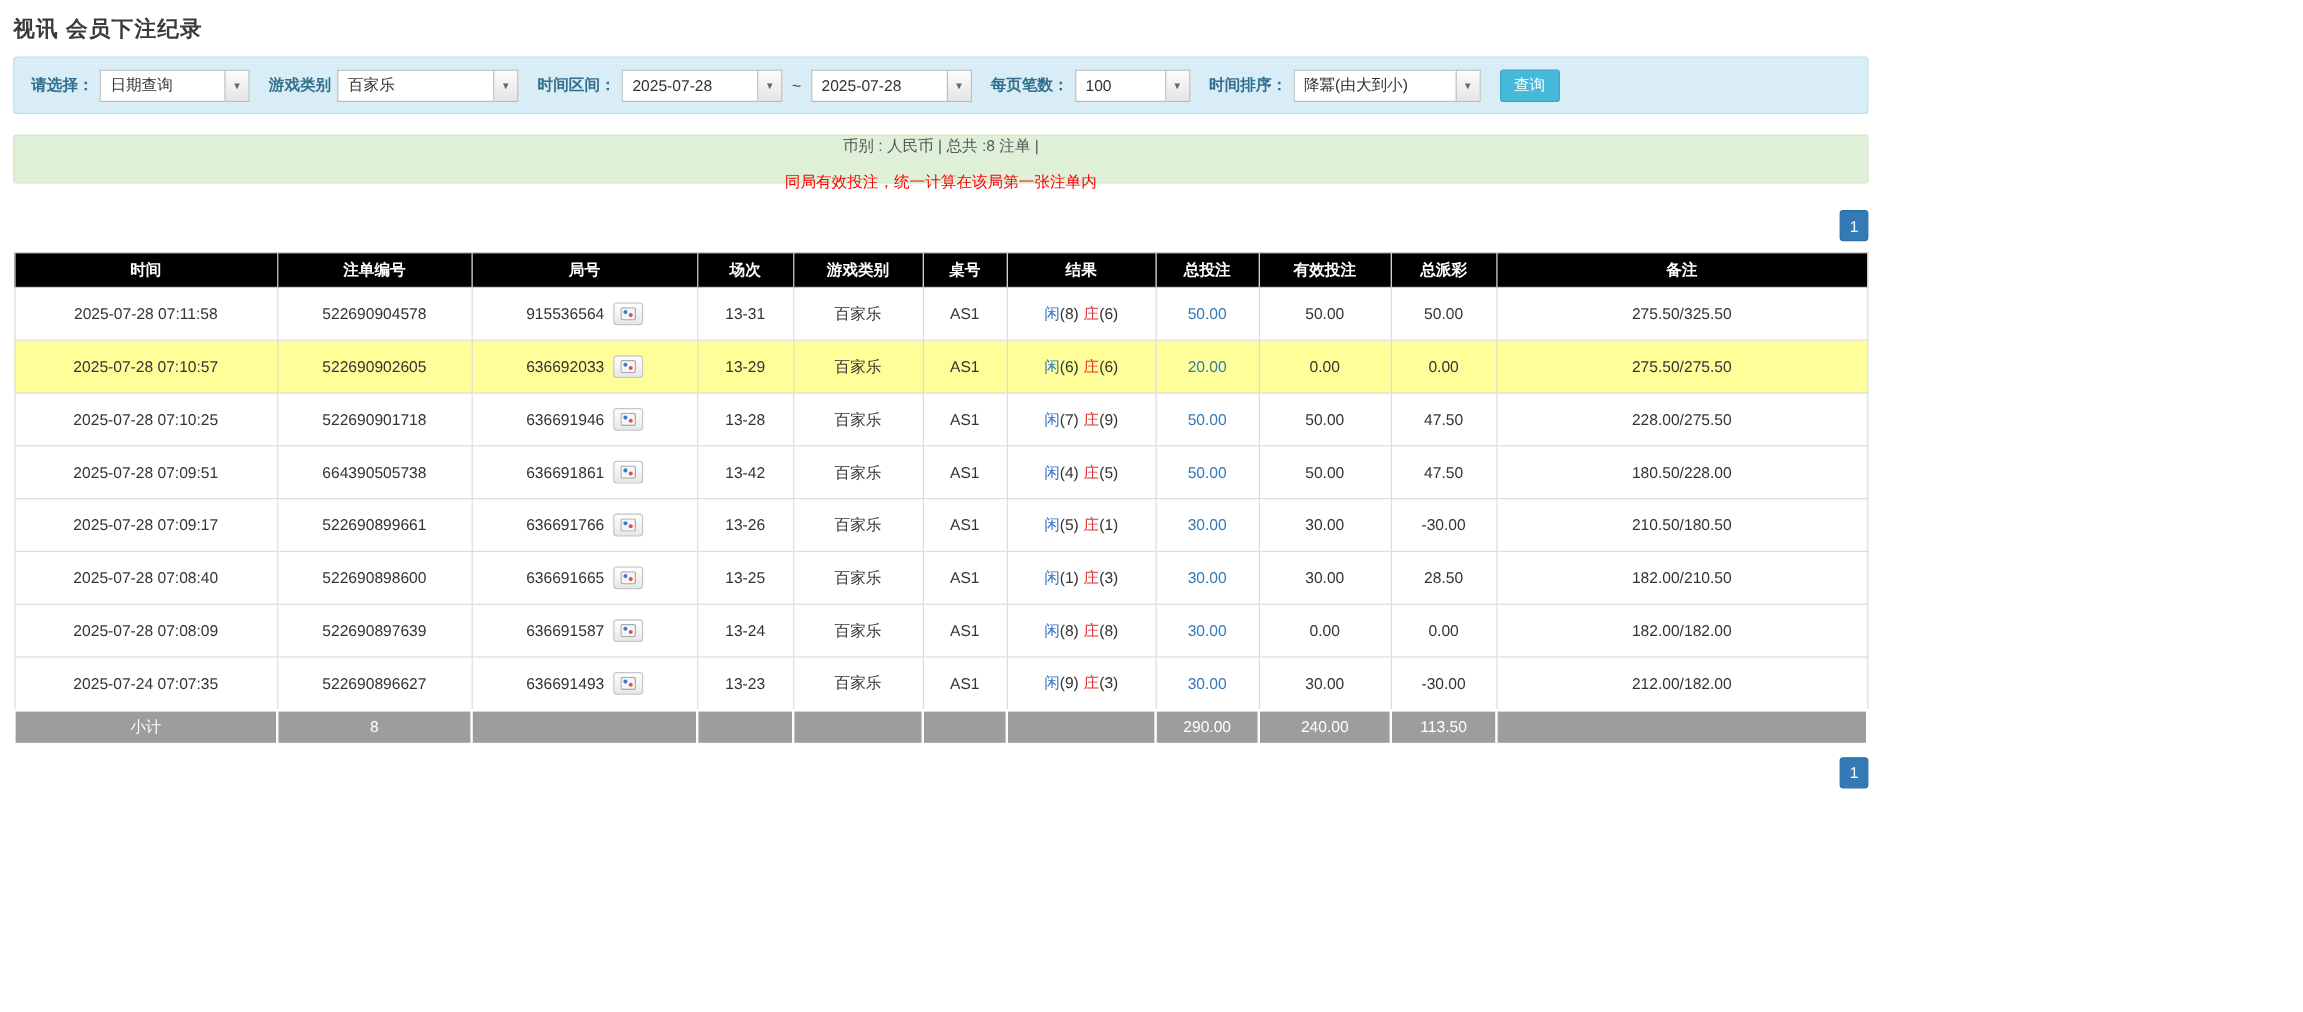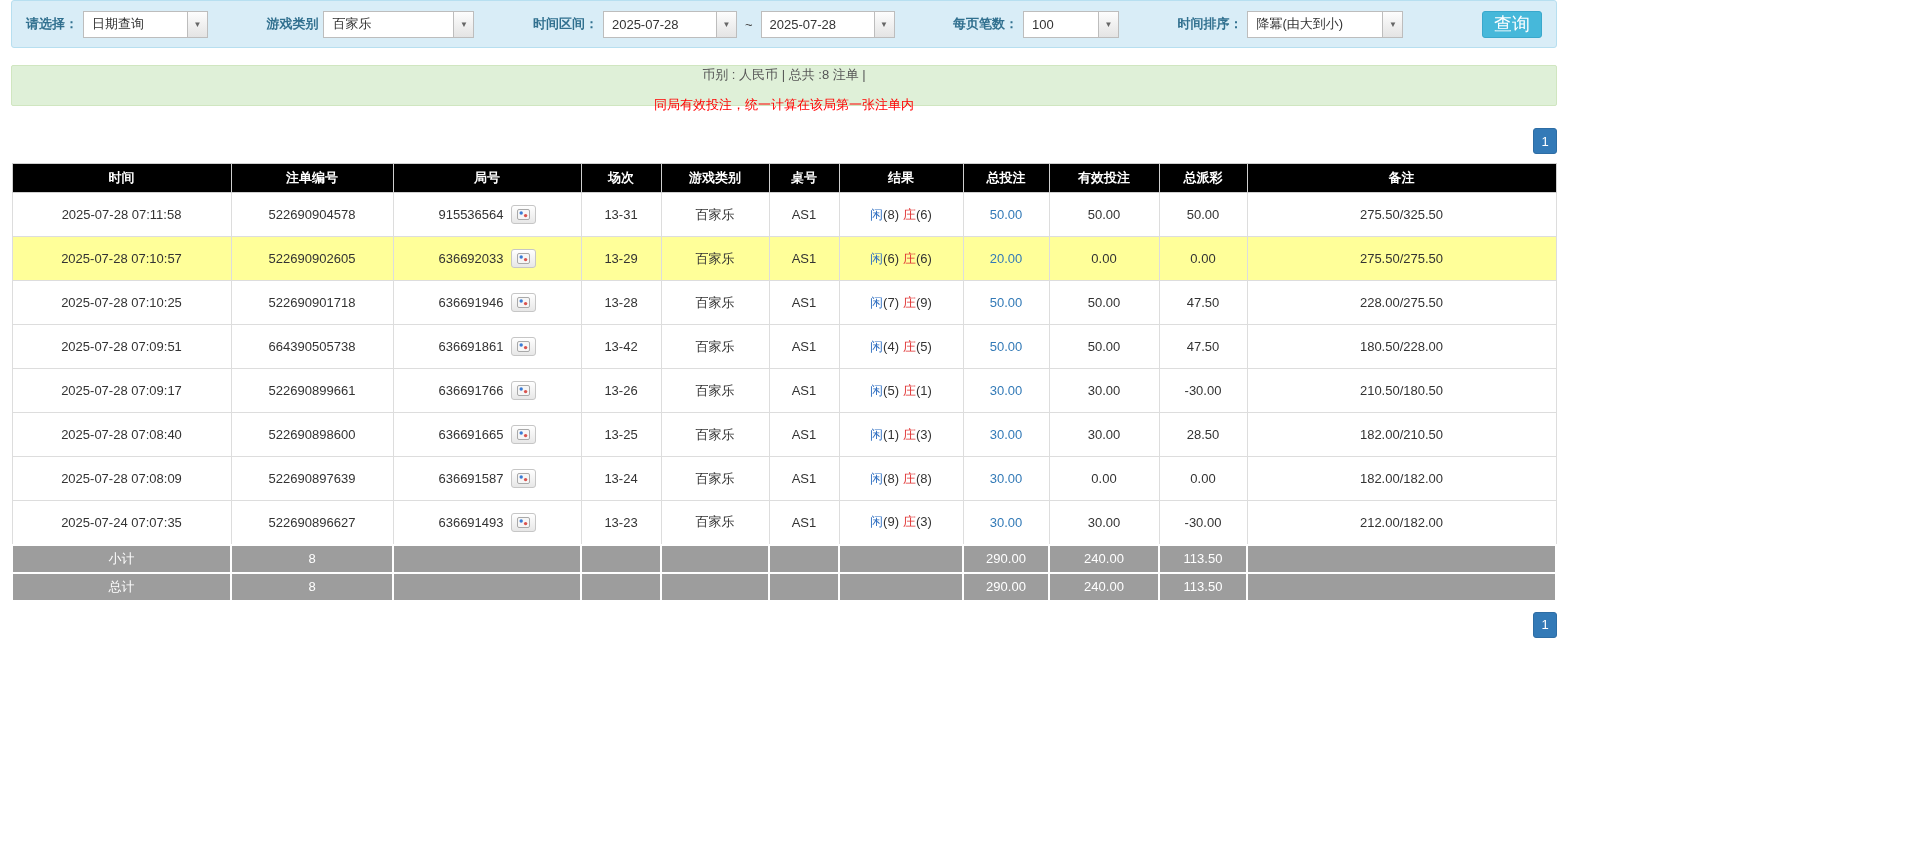--- a/index.html
+++ b/index.html
@@ -31,21 +31,20 @@
     margin:0;padding:12px 0 11px 0;letter-spacing:1px;
   }
   
   .filter-bar{
     background:var(--filter-bg);
     border:1px solid var(--filter-border);
     border-radius:3px;
     height:48px;
     display:flex;align-items:center;
     padding:0 14px;
-    justify-content:space-between;
   }
   .f-label{
     color:var(--label-blue);font-weight:bold;font-size:13px;
     margin-right:5px;white-space:nowrap;
   }
   .f-group{display:flex;align-items:center;margin-right:16px;}
   .combo{display:inline-flex;align-items:stretch;height:27px;background:#fff;}
   .combo-input{
     border:1px solid #bdbdbd;border-right:none;background:#fff;
     display:flex;align-items:center;padding:0 8px;color:#333;
@@ -58,22 +57,22 @@
     color:#666;font-size:8px;cursor:pointer;
   }
   .w-query{width:104px;}
   .w-game{width:130px;}
   .w-date{width:113px;}
   .w-size{width:75px;}
   .w-sort{width:135px;}
   .tilde{margin:0 8px;color:#444;}
   .btn-search{
     background:var(--search-btn);color:#fff;border:1px solid #39a8cc;
-    border-radius:3px;height:27px;padding:0 11px;font-size:18px;
-    cursor:pointer;font-family:inherit;margin-left:20px;
+    border-radius:3px;height:27px;padding:0 11px;font-size:13px;
+    cursor:pointer;font-family:inherit;
   }
   
   .summary-bar{
     margin-top:17px;
     background:var(--summary-bg);
     border:1px solid var(--summary-border);
     border-radius:2px;
     height:41px;
     display:flex;align-items:center;justify-content:space-between;
     padding:0 13px;color:#565656;font-size:13px;flex-direction:column;
@@ -119,20 +118,21 @@
     background:linear-gradient(#fff,#e7e7e7);margin-left:7px;
     vertical-align:middle;cursor:pointer;
   }
   .round-id-text{vertical-align:middle;}
 </style>
 </head>
 <body>
 
 <div class="container">
 
+  <h1 class="page-title">视讯 会员下注纪录</h1>
 
   <div class="filter-bar">
     <div class="f-group">
       <span class="f-label">请选择：</span>
       <span class="combo">
         <span class="combo-input w-query">日期查询</span>
         <span class="combo-arrow">▼</span>
       </span>
     </div>
 
@@ -375,33 +375,20 @@
           <td></td>
           <td></td>
           <td></td>
           <td></td>
           <td></td>
           <td>290.00</td>
           <td>240.00</td>
           <td>113.50</td>
           <td></td>
         </tr>
-        <tr>
-          <td>总计</td>
-          <td>8</td>
-          <td></td>
-          <td></td>
-          <td></td>
-          <td></td>
-          <td></td>
-          <td>290.00</td>
-          <td>240.00</td>
-          <td>113.50</td>
-          <td></td>
-        </tr>
       </tfoot>
   </table>
 
   <div class="pagination bottom">
     <span class="page-btn">1</span>
   </div>
 
 </div>
 
 </body></html>

